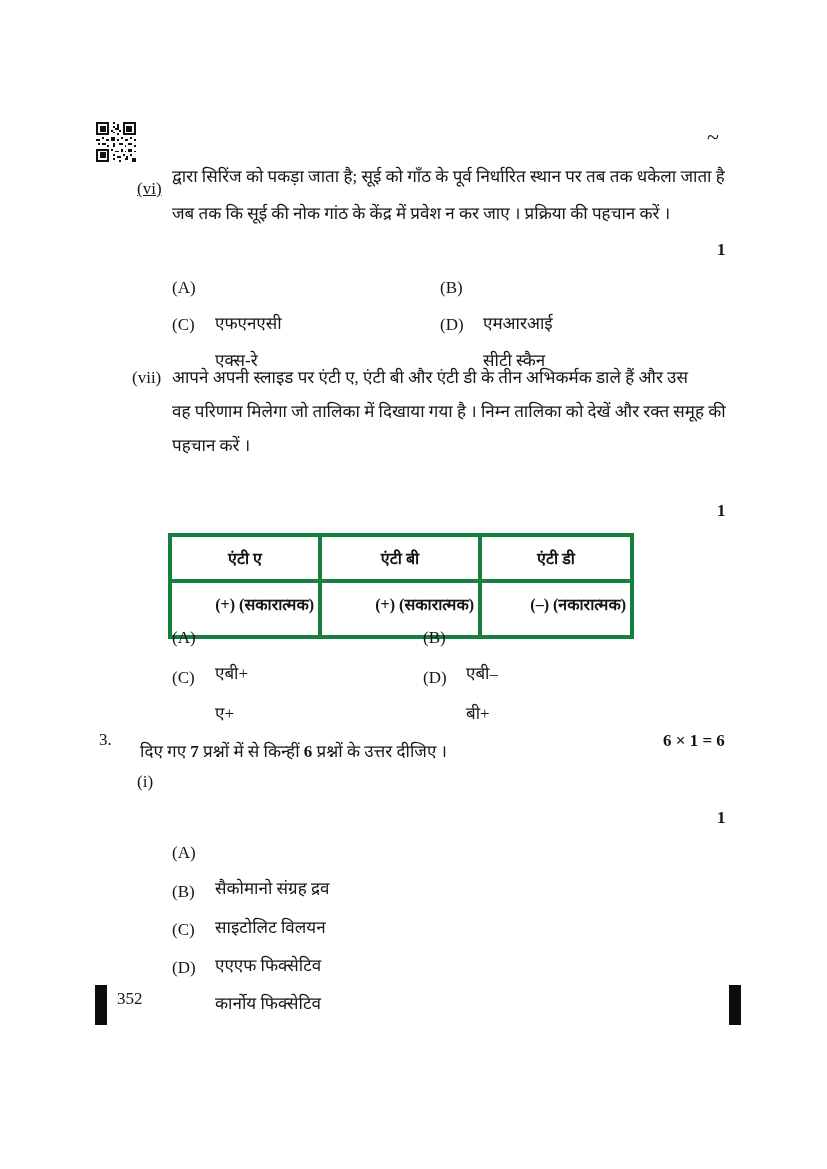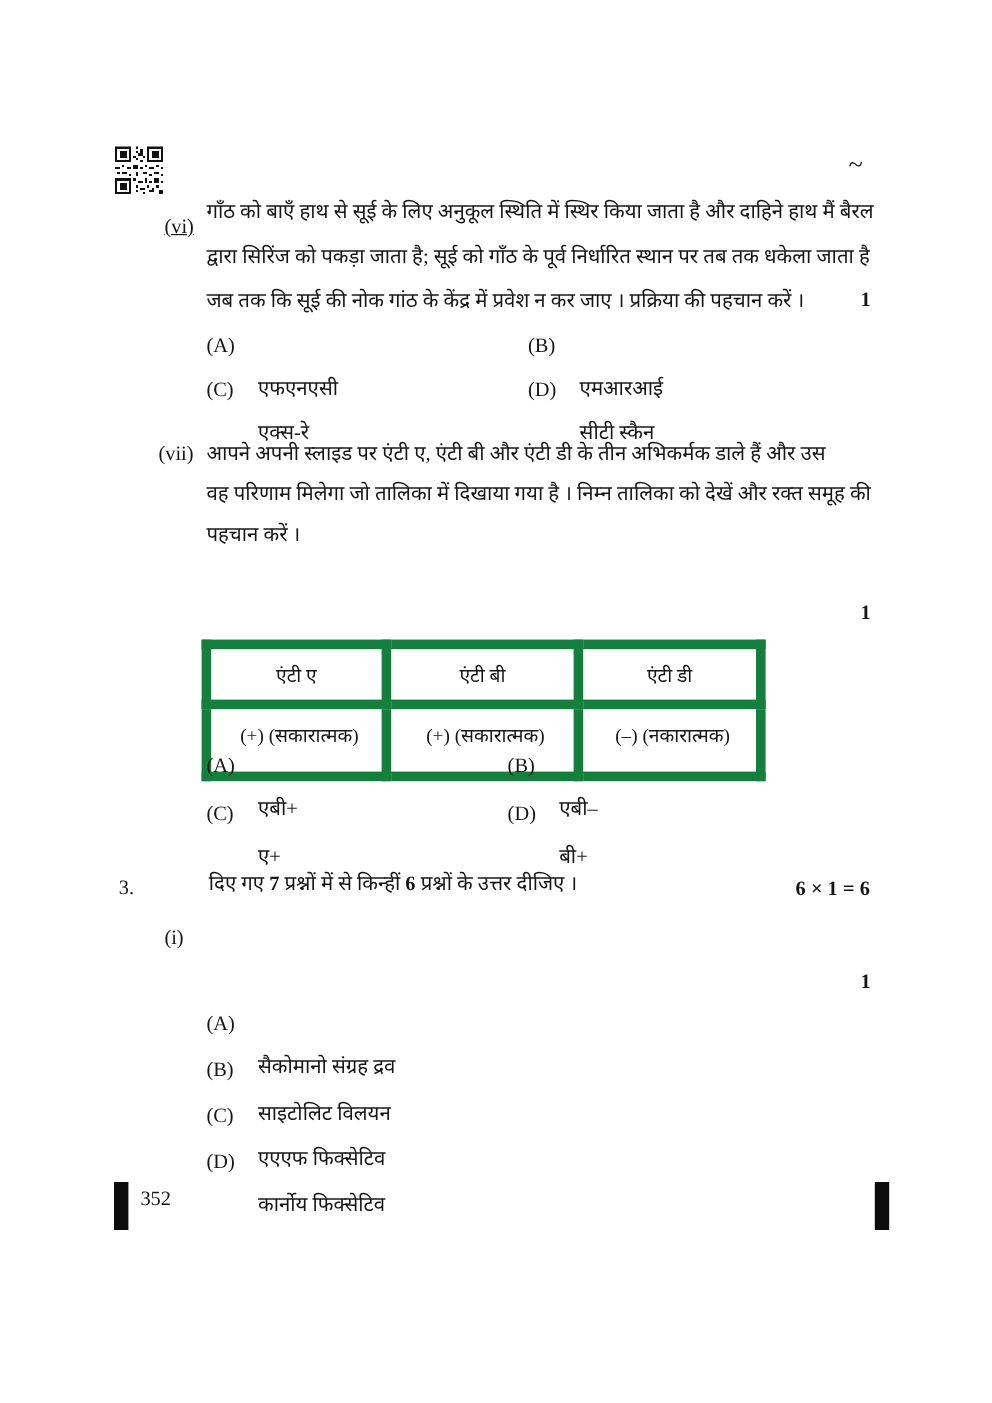--- a/index.html
+++ b/index.html
@@ -16,23 +16,23 @@
   .qlabel{font-size:17px;line-height:24px;}
   .qtext .line{font-size:17px;line-height:37px;white-space:nowrap;}
   .qtext.tight .line{line-height:34px;}
   .mark{font-size:17px;font-weight:bold;line-height:20px;}
   .bold{font-weight:bold;}
   .opt{display:flex;align-items:flex-start;}
   .opt .olabel{width:43px;flex:0 0 43px;font-size:17px;line-height:24px;}
   .opt .otext{font-size:17px;line-height:24px;white-space:nowrap;margin-top:36px;}
   .corner{font-size:22px;line-height:22px;}
   table.blood{border-collapse:collapse;table-layout:fixed;}
-  table.blood th, table.blood td{border:8px solid #15803d;font-weight:normal;font-size:16px;}
+  table.blood th, table.blood td{border:4px solid #15803d;font-weight:bold;font-size:16px;}
   table.blood th{height:40px;text-align:center;vertical-align:middle;}
-  table.blood td{height:41px;text-align:center;vertical-align:middle;padding:0 4px 11px 9px;white-space:nowrap;}
+  table.blood td{height:41px;text-align:right;vertical-align:middle;padding:0 4px 11px 9px;white-space:nowrap;}
   .q3text{font-size:17px;line-height:24px;white-space:nowrap;}
   .footer-bar{width:12px;height:40px;background:#0c0c0c;}
   .footer-code{font-size:17px;font-weight:normal;line-height:20px;}
   .footer-page{font-size:16px;font-weight:bold;line-height:20px;text-align:center;}
 </style>
 </head>
 <body>
 
 <div class="page">
 
@@ -90,21 +90,20 @@
           <rect x="15" y="19" width="2" height="1"></rect>
           <rect x="19" y="19" width="2" height="2"></rect>
       </g>
     </svg>
   </div>
 
   <div class="abs corner" style="left:707px;top:126px;">~</div>
 
   <div class="abs qlabel" style="left:137px;top:177px;text-decoration:underline;">(vi)</div>
   <div class="abs qtext" style="left:172px;top:158px;">
-    <div class="line">गाँठ को बाएँ हाथ से सूई के लिए अनुकूल स्थिति में स्थिर किया जाता है और दाहिने हाथ मैं बैरल</div>
     <div class="line">द्वारा सिरिंज को पकड़ा जाता है; सूई को गाँठ के पूर्व निर्धारित स्थान पर तब तक धकेला जाता है</div>
     <div class="line">जब तक कि सूई की नोक गांठ के केंद्र में प्रवेश न कर जाए । प्रक्रिया की पहचान करें ।</div>
   </div>
   <div class="abs mark" style="left:717px;top:240px;">1</div>
 
   <div class="abs opt" style="left:172px;top:276px;">
     <span class="olabel">(A)</span>
     <span class="otext">एफएनएसी</span>
   </div>
   <div class="abs opt" style="left:440px;top:276px;">
@@ -159,21 +158,21 @@
   <div class="abs opt" style="left:172px;top:666px;">
     <span class="olabel">(C)</span>
     <span class="otext">ए+</span>
   </div>
   <div class="abs opt" style="left:423px;top:666px;">
     <span class="olabel">(D)</span>
     <span class="otext">बी+</span>
   </div>
 
   <div class="abs qlabel" style="left:99px;top:728px;">3.</div>
-  <div class="abs q3text" style="left:140px;top:725px;margin-left:34px;">
+  <div class="abs q3text" style="left:140px;top:740px;">
     <span>दिए गए </span><span class="bold">7</span><span> प्रश्नों में से किन्हीं </span><span class="bold">6</span><span> प्रश्नों के उत्तर दीजिए ।</span>
   </div>
   <div class="abs mark" style="left:663px;top:731px;">6 × 1 = 6</div>
 
   <div class="abs qlabel" style="left:137px;top:770px;">(i)</div>
   <div class="abs mark" style="left:717px;top:808px;">1</div>
 
   <div class="abs opt" style="left:172px;top:841px;">
     <span class="olabel">(A)</span>
     <span class="otext">सैकोमानो संग्रह द्रव</span>

